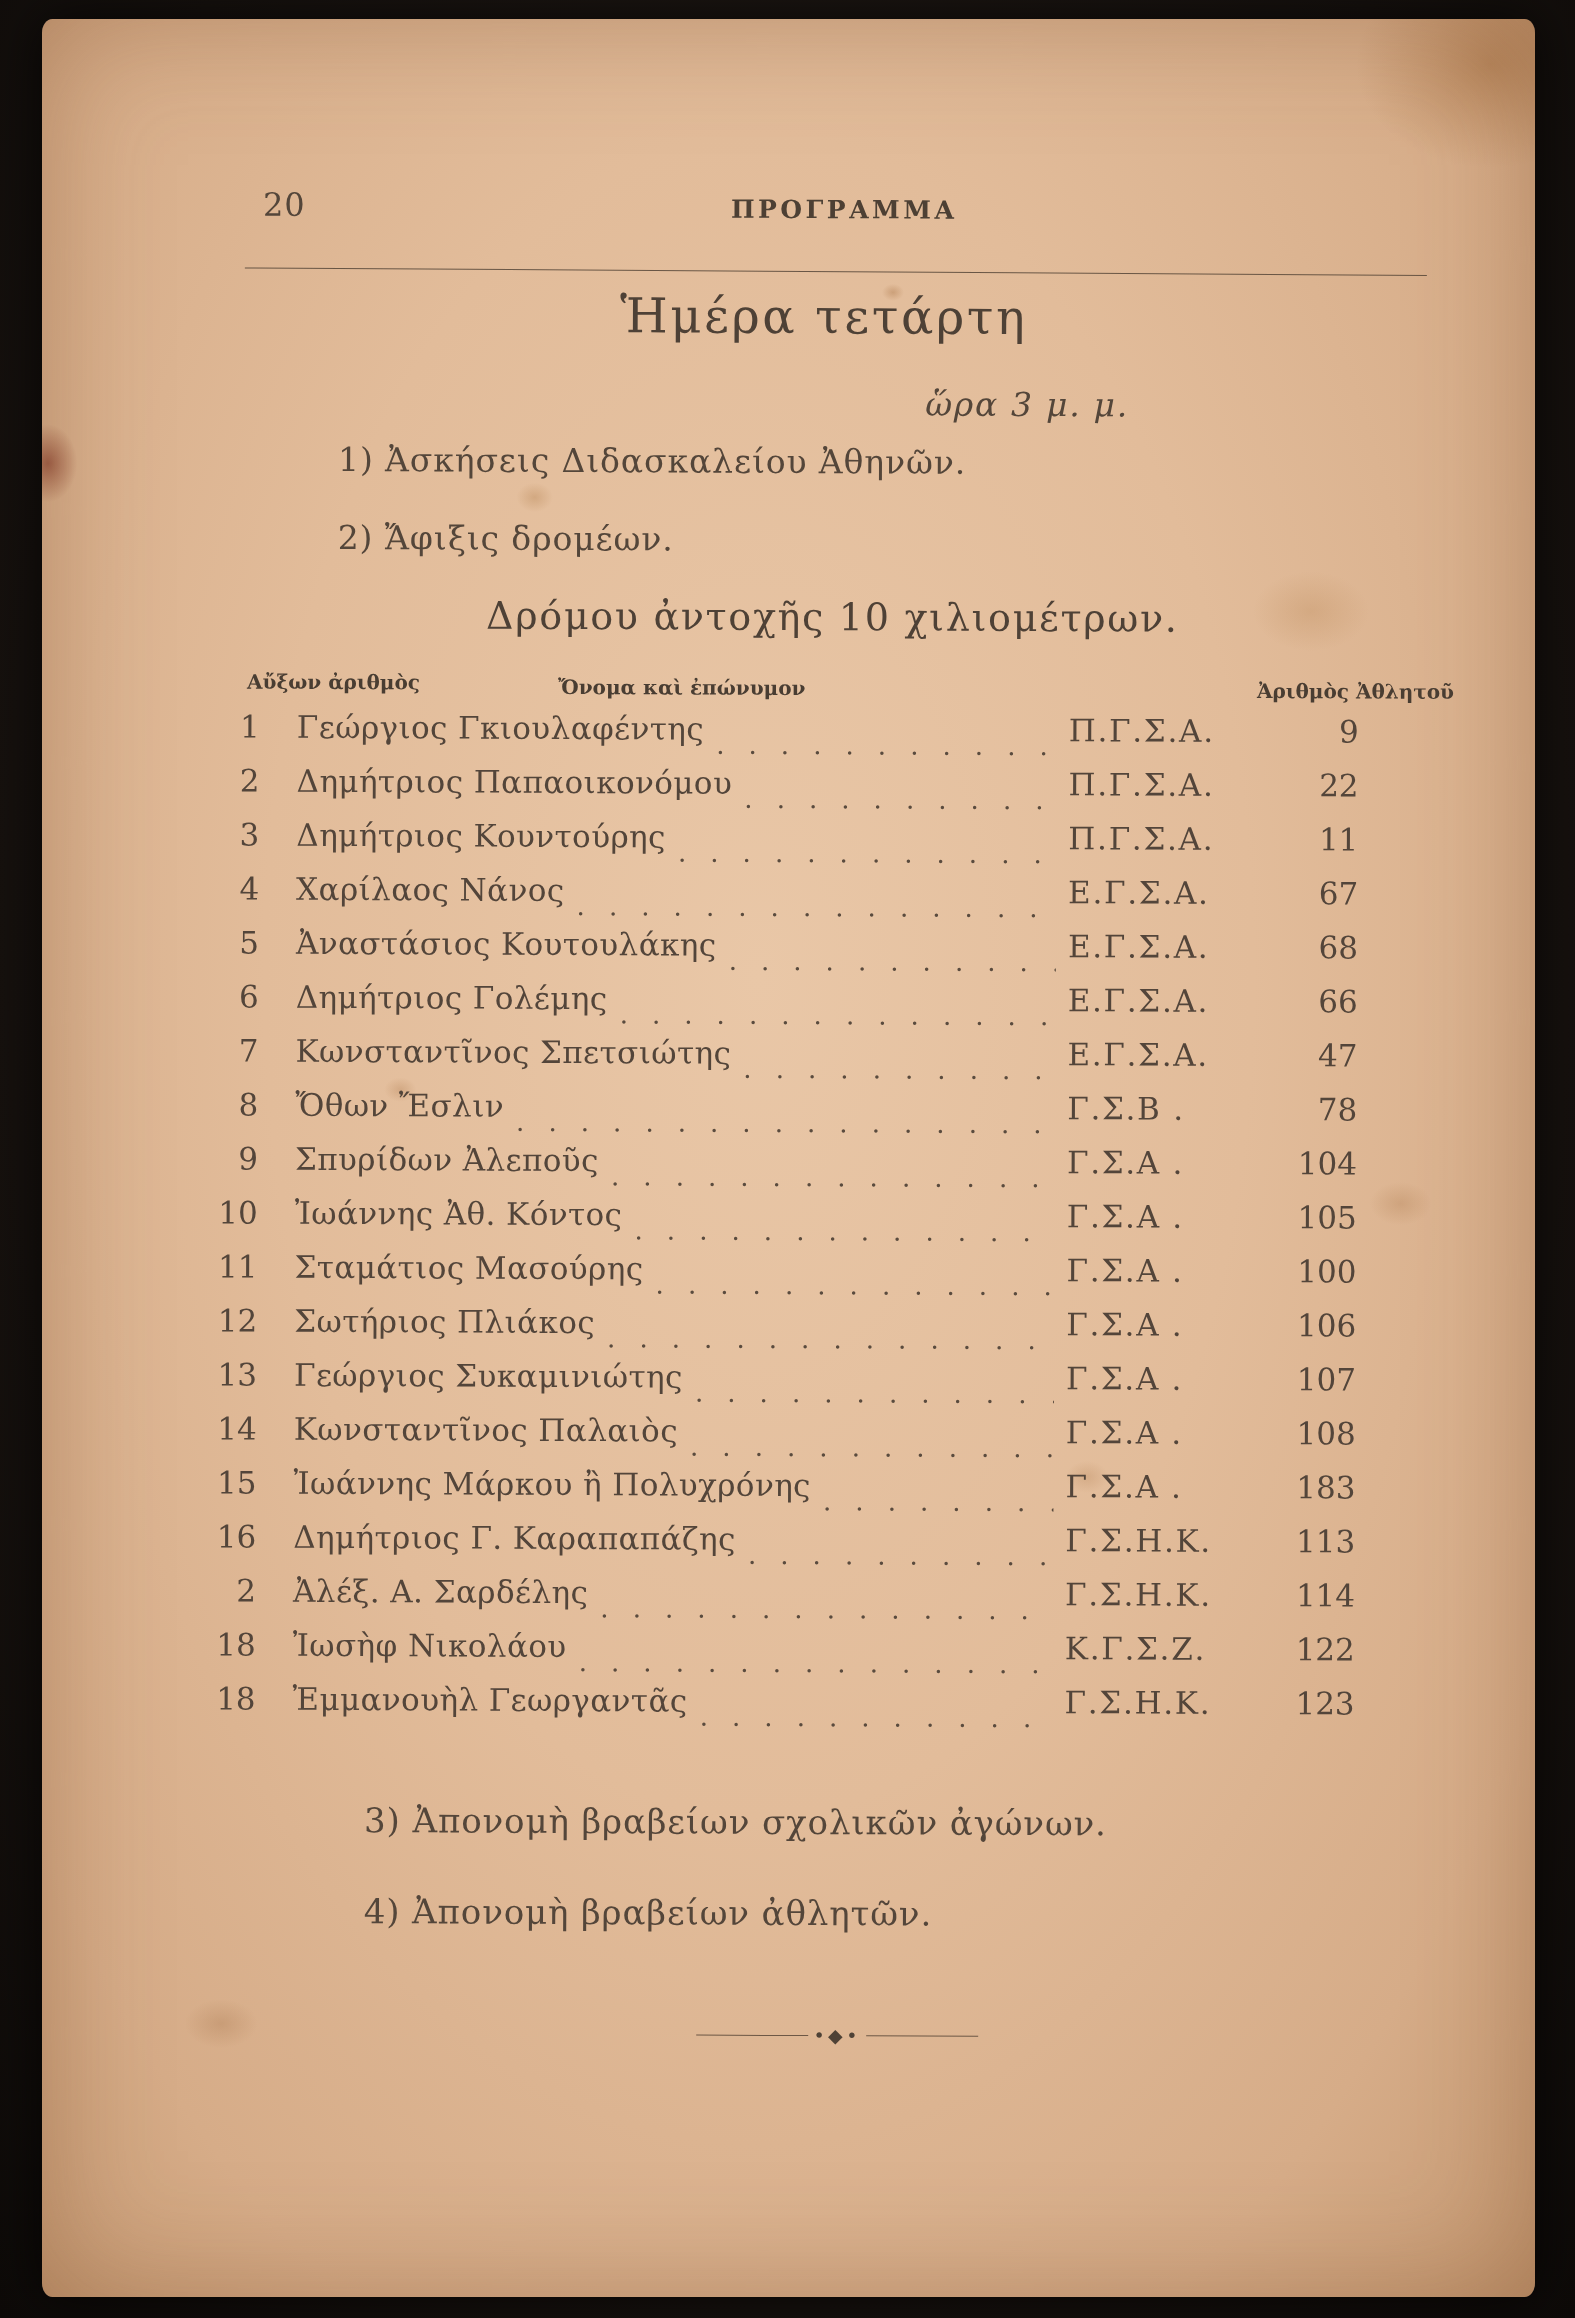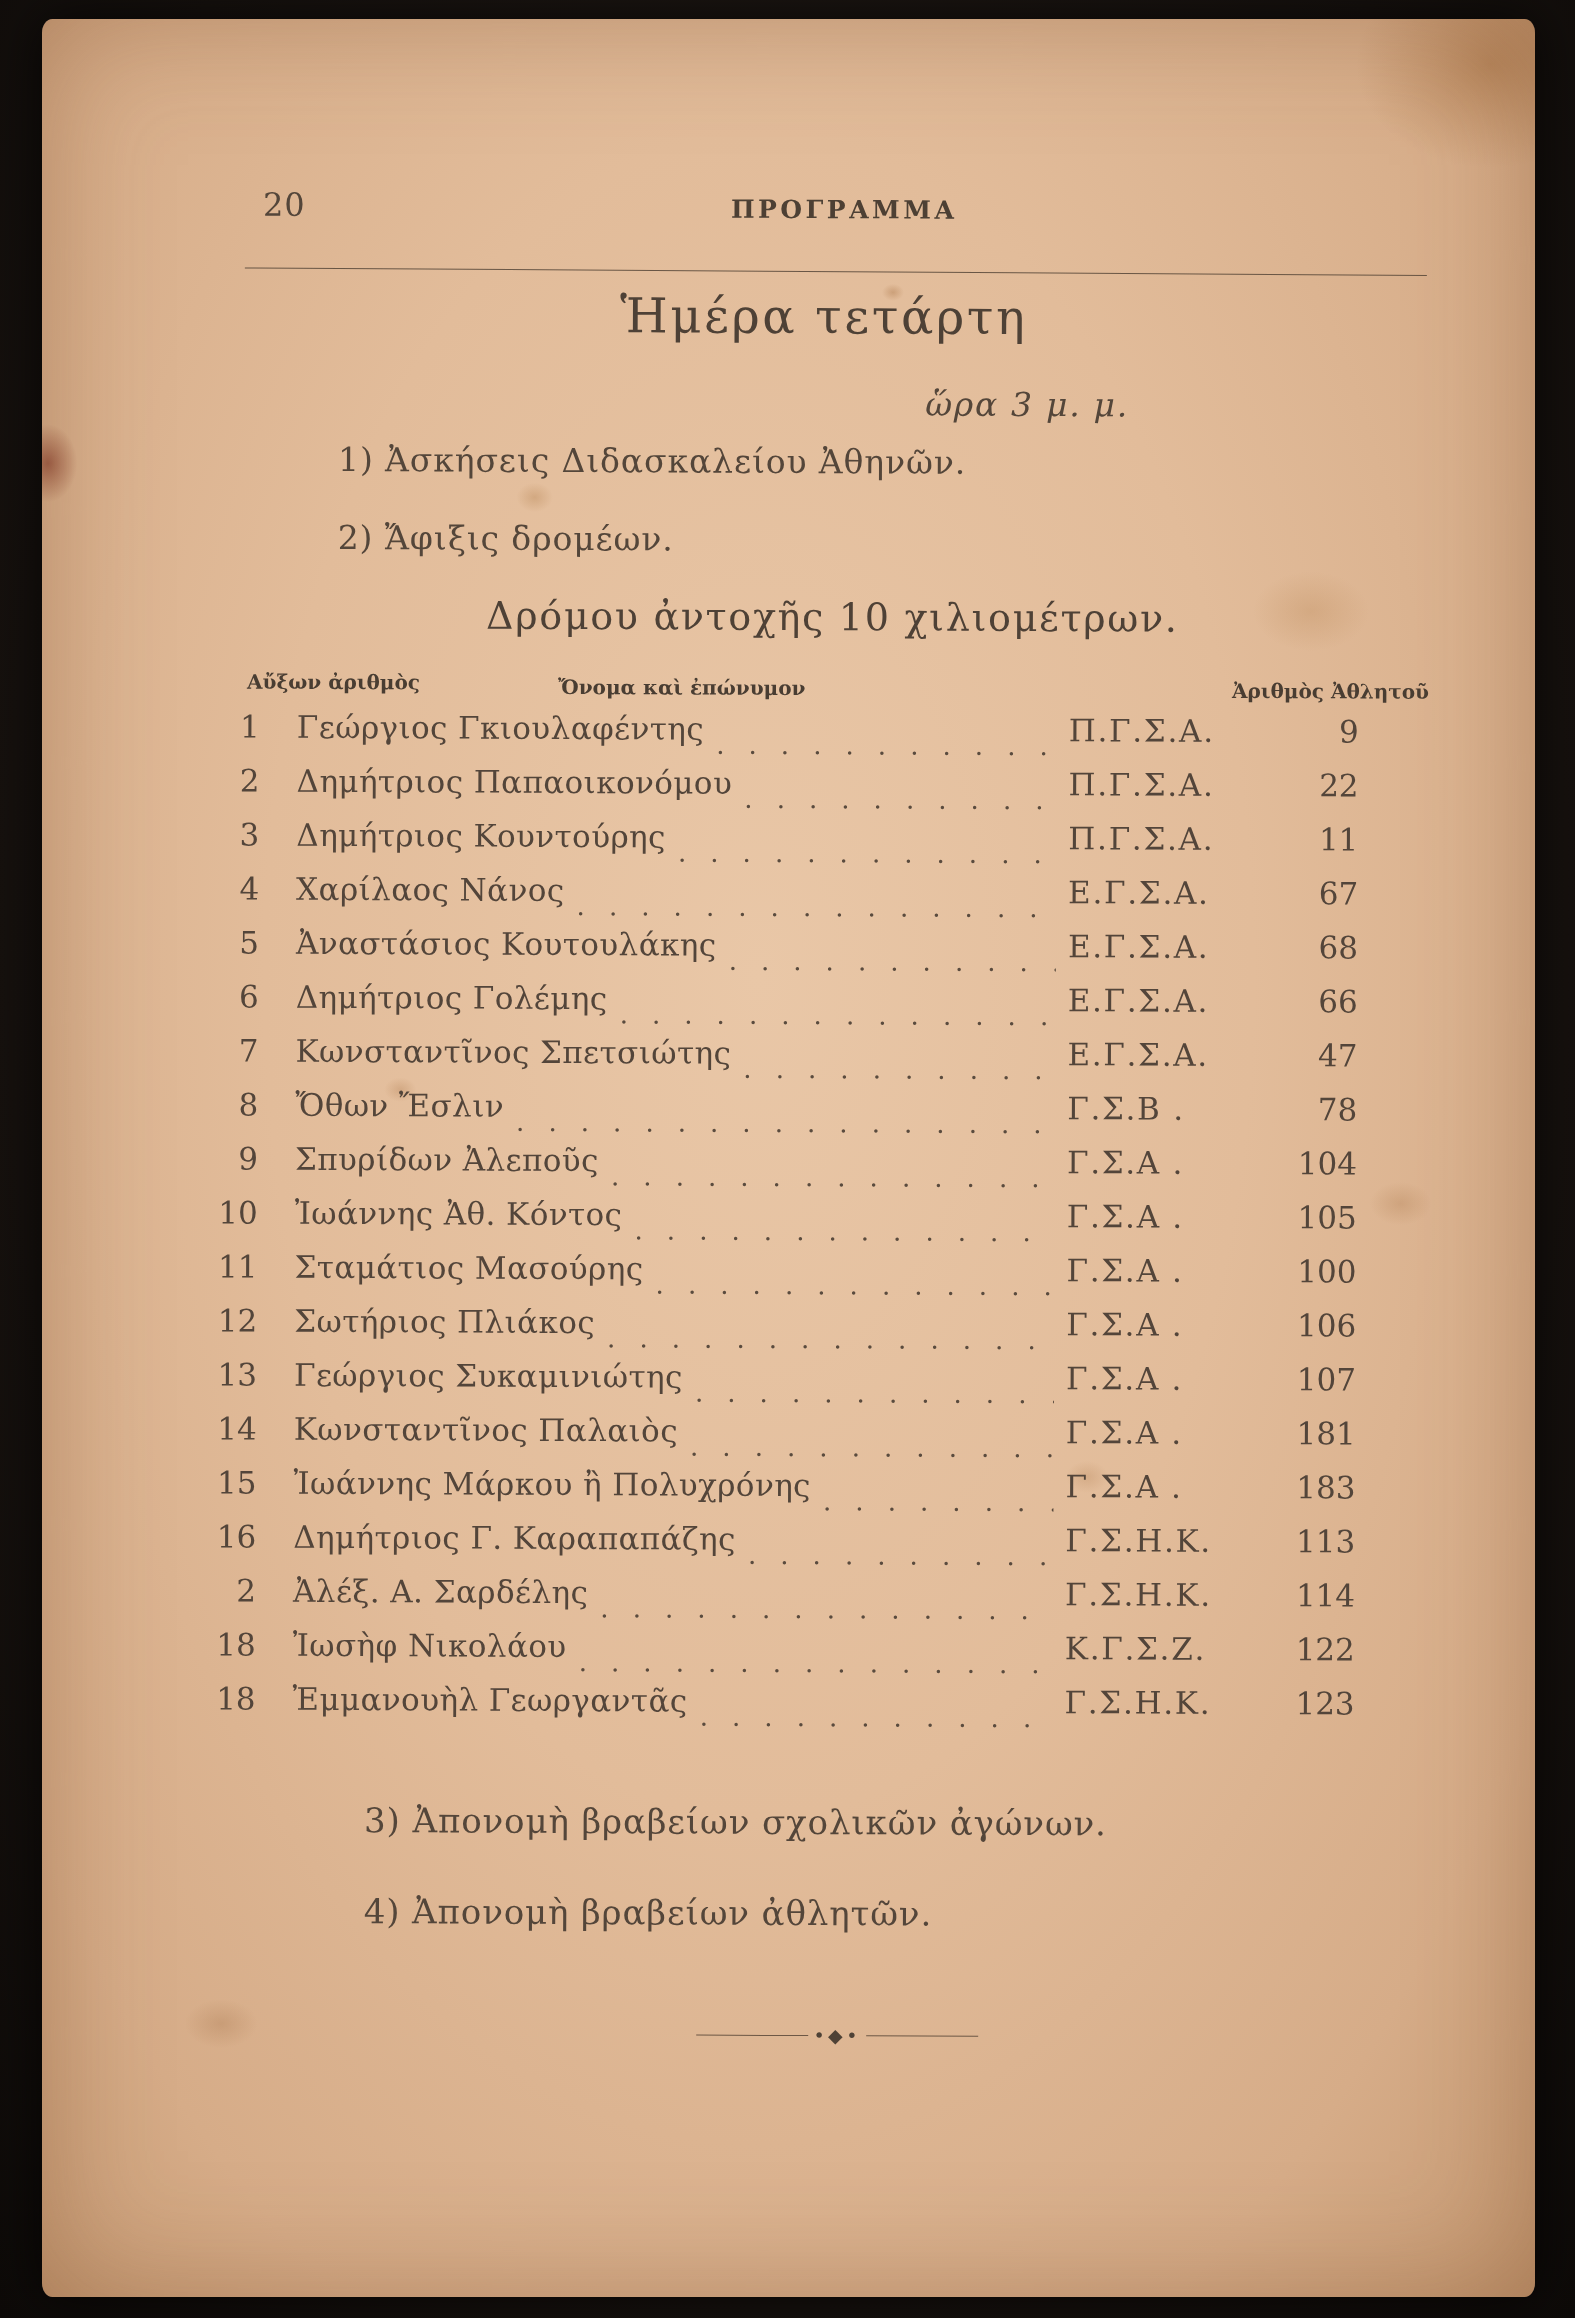--- a/index.html
+++ b/index.html
@@ -37,21 +37,21 @@
   .day-title{left:0;width:100%;top:269px;text-align:center;padding-left:63px;
     font-size:48px;letter-spacing:2.6px;box-sizing:border-box;color:#4e4136;}
   .time-line{left:880px;top:365px;font-size:33px;letter-spacing:1.7px;font-style:italic;}
   .pre-item-1{left:293px;top:423px;font-size:33px;letter-spacing:0.9px;}
   .pre-item-2{left:293px;top:501px;font-size:33px;letter-spacing:0.9px;}
   .section-heading{left:0;width:100%;top:576px;text-align:center;padding-left:83px;
     font-size:38px;letter-spacing:1.7px;box-sizing:border-box;color:#4e4136;}
   .table-head{left:0;right:0;top:653px;height:30px;font-size:20px;font-weight:bold;color:#493d32;}
   .th-index{position:absolute;left:203px;top:0;white-space:nowrap;}
   .th-name{position:absolute;left:514px;top:3.5px;white-space:nowrap;}
-  .th-athlete{position:absolute;right:108px;top:5.2px;white-space:nowrap;}
+  .th-athlete{position:absolute;right:83px;top:5.2px;white-space:nowrap;}
   .rows{position:absolute;left:133px;right:178px;top:692px;}
   .row{display:flex;align-items:baseline;height:54px;font-size:31px;color:#53453a;}
   .col-index{width:83px;text-align:right;flex:none;}
   .col-name{margin-left:37px;flex:none;letter-spacing:0.4px;}
   .leader{flex:1;overflow:hidden;white-space:nowrap;margin:0 12.2px;letter-spacing:7.9px;
     color:#5a4b3e;font-size:26px;align-self:flex-end;padding-bottom:5.2px;}
   .leader::after{content:". . . . . . . . . . . . . . . . . . . . . . . . . . . . . . . . . . . . . . . .";}
   .col-club{width:199px;flex:none;letter-spacing:1.7px;}
   .col-athlete{width:91px;text-align:right;flex:none;}
   .post-item-1{left:325px;top:1783px;font-size:34px;letter-spacing:0.9px;}
@@ -192,21 +192,21 @@
         <span class="leader"></span>
         <span class="col-club">Γ.Σ.Α .</span>
         <span class="col-athlete">107</span>
       </div>
 
       <div class="row">
         <span class="col-index">14</span>
         <span class="col-name">Κωνσταντῖνος Παλαιὸς</span>
         <span class="leader"></span>
         <span class="col-club">Γ.Σ.Α .</span>
-        <span class="col-athlete">181</span>
+        <span class="col-athlete">108</span>
       </div>
 
       <div class="row">
         <span class="col-index">15</span>
         <span class="col-name">Ἰωάννης Μάρκου ἢ Πολυχρόνης</span>
         <span class="leader"></span>
         <span class="col-club">Γ.Σ.Α .</span>
         <span class="col-athlete">183</span>
       </div>
 

